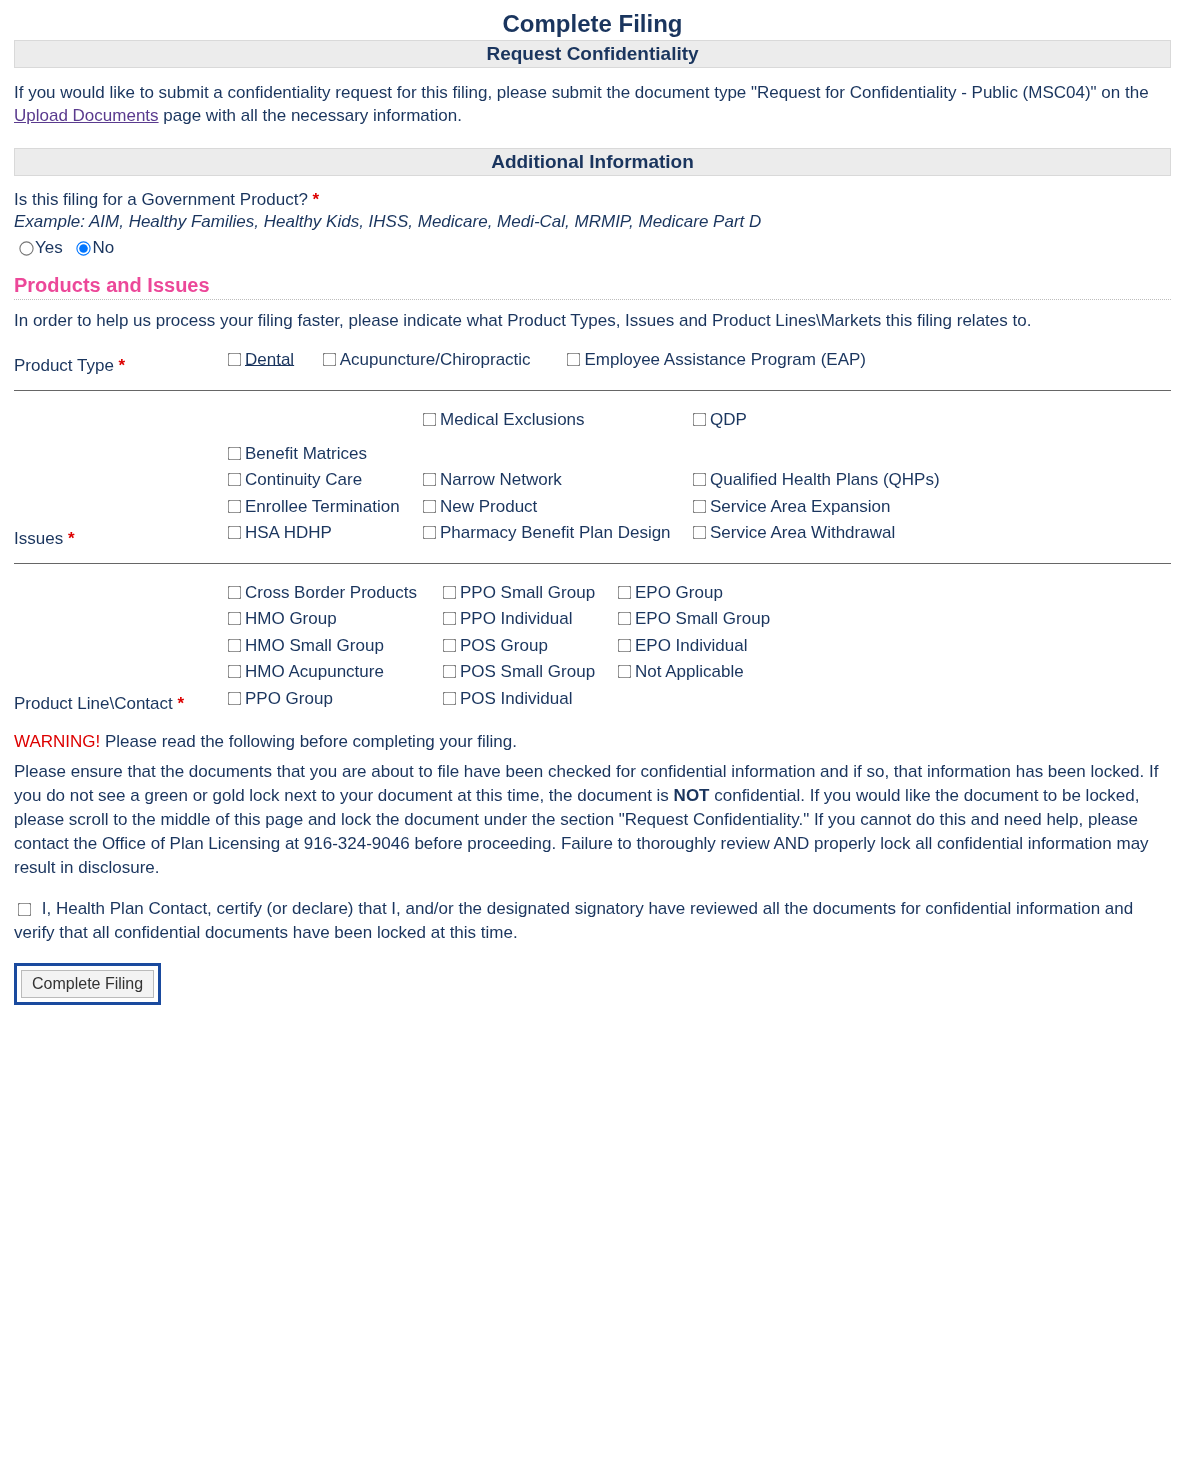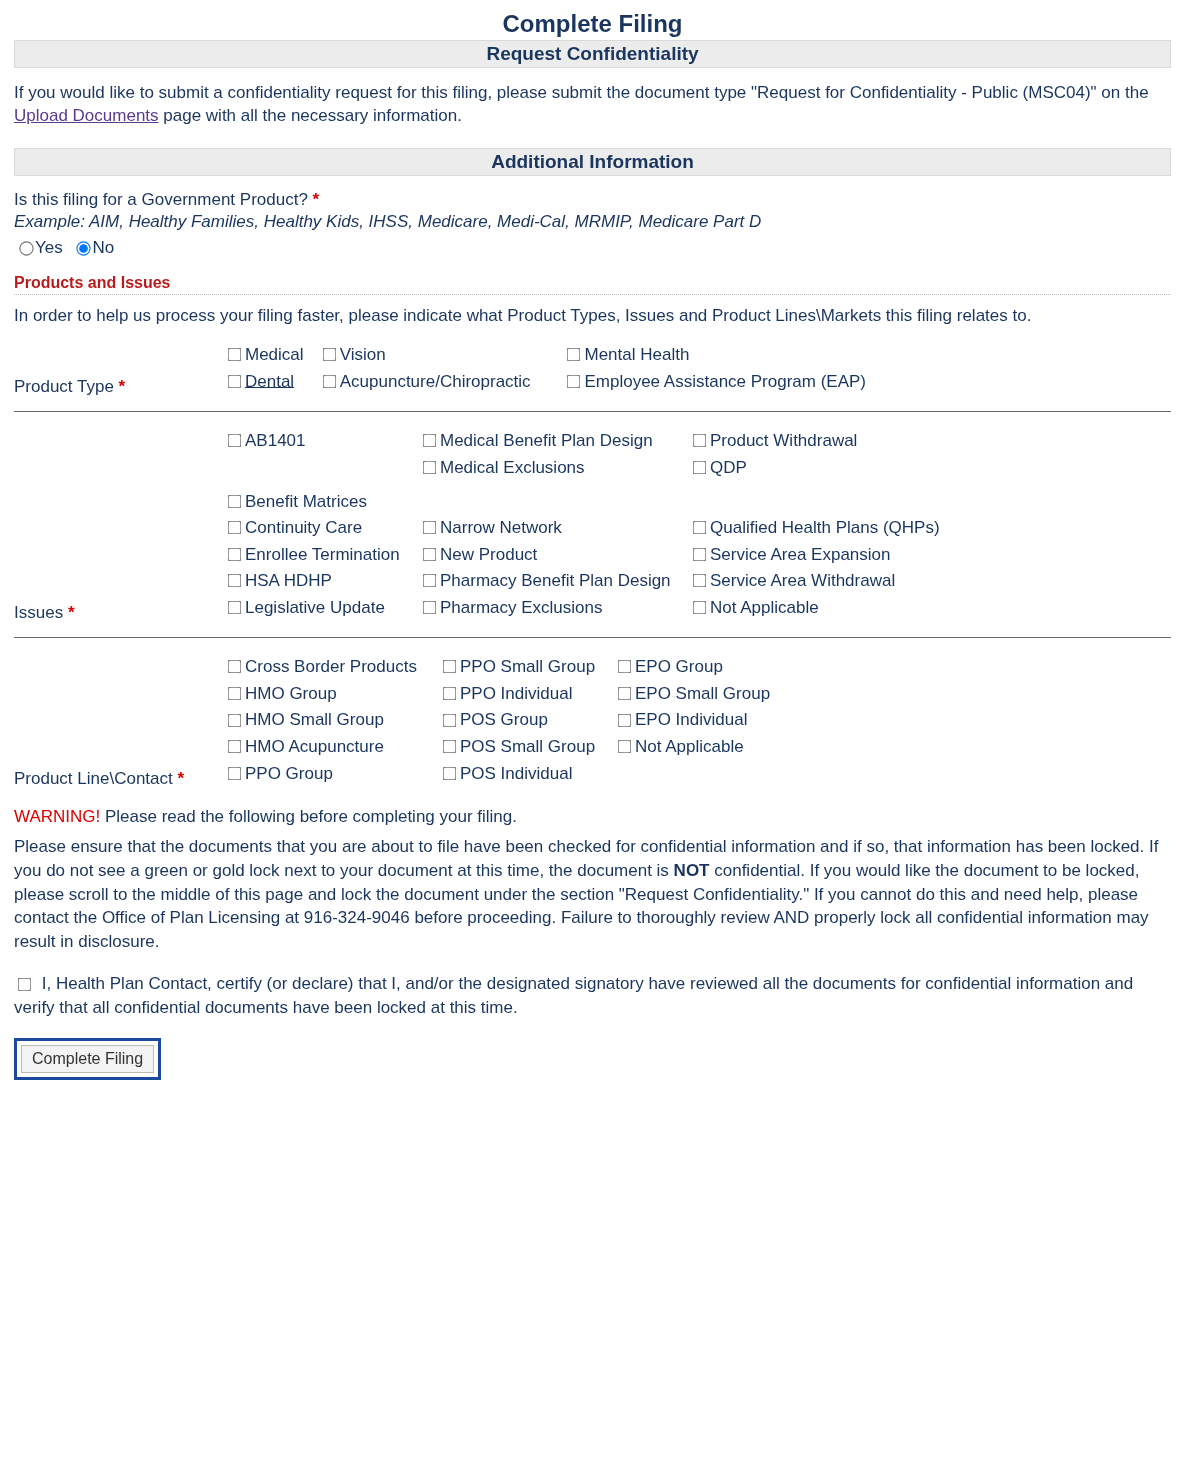--- a/index.html
+++ b/index.html
@@ -33,25 +33,25 @@
     line-height: 1.35;
   }
   a.link {
     color: #5a3a8e;
     text-decoration: underline;
   }
   .req { color: #d00; font-weight: bold; }
   .example { font-style: italic; }
   .sub-heading {
     font-weight: bold;
-    color: #b91c1c;
+    color: #ec4899;
     border-bottom: 1px dotted #bdbdbd;
     padding-bottom: 2px;
     margin: 16px 0 10px 0;
-    font-size: 16px;
+    font-size: 20px;
   }
   .row { display: flex; align-items: flex-end; margin-bottom: 8px; }
   .label-col { width: 210px; flex-shrink: 0; padding-top: 2px; }
   .options-col { flex: 1; }
   hr.divider {
     border: none;
     border-top: 1.5px solid #666;
     margin: 14px 0 18px 0;
   }
   .cb-row { margin-bottom: 6px; }
@@ -109,47 +109,40 @@
 <p class="blurb" style="margin-bottom:16px;">In order to help us process your filing faster, please indicate what Product Types, Issues and Product Lines\Markets this filing relates to.</p>
 
 
 <div class="row">
   <div class="label-col">
     <span>Product Type</span>
     <span class="req">*</span>
   </div>
   <div class="options-col">
     <div class="cb-row">
-      <span class="cb-cell" style="width:90px;"><input type="checkbox" style=""><span>Medical</span></span>
-      <span class="cb-cell" style="width:240px;"><input type="checkbox" style=""><span>Vision</span></span>
-      <span class="cb-cell"><input type="checkbox" style=""><span>Mental Health</span></span>
-    </div>
-    <div class="cb-row">
       <span class="cb-cell" style="width:90px;text-decoration:underline;"><input type="checkbox" style=""><span>Dental</span></span>
       <span class="cb-cell" style="width:240px;"><input type="checkbox" style=""><span>Acupuncture/Chiropractic</span></span>
       <span class="cb-cell"><input type="checkbox" style=""><span>Employee Assistance Program (EAP)</span></span>
     </div>
   </div>
 </div>
 
 <hr class="divider">
 
 
 <div class="row">
   <div class="label-col">
     <span>Issues</span>
     <span class="req">*</span>
   </div>
   <div class="options-col" id="issues-grid">
-      <div class="cb-row"><span class="cb-cell" style="width: 195px;"><input type="checkbox" style=""><span>AB1401</span></span><span class="cb-cell" style="width: 270px;"><input type="checkbox" style=""><span>Medical Benefit Plan Design</span></span><span class="cb-cell" style="width: 260px;"><input type="checkbox" style=""><span>Product Withdrawal</span></span></div>
       <div class="cb-row"><span class="cb-cell" style="width: 195px; margin-top: 34px;"><input type="checkbox" style=""><span>Benefit Matrices</span></span><span class="cb-cell" style="width: 270px;"><input type="checkbox" style=""><span>Medical Exclusions</span></span><span class="cb-cell" style="width: 260px;"><input type="checkbox" style=""><span>QDP</span></span></div>
       <div class="cb-row"><span class="cb-cell" style="width: 195px;"><input type="checkbox" style=""><span>Continuity Care</span></span><span class="cb-cell" style="width: 270px;"><input type="checkbox" style=""><span>Narrow Network</span></span><span class="cb-cell" style="width: 260px;"><input type="checkbox" style=""><span>Qualified Health Plans (QHPs)</span></span></div>
       <div class="cb-row"><span class="cb-cell" style="width: 195px;"><input type="checkbox" style=""><span>Enrollee Termination</span></span><span class="cb-cell" style="width: 270px;"><input type="checkbox" style=""><span>New Product</span></span><span class="cb-cell" style="width: 260px;"><input type="checkbox" style=""><span>Service Area Expansion</span></span></div>
       <div class="cb-row"><span class="cb-cell" style="width: 195px;"><input type="checkbox" style=""><span>HSA HDHP</span></span><span class="cb-cell" style="width: 270px;"><input type="checkbox" style=""><span>Pharmacy Benefit Plan Design</span></span><span class="cb-cell" style="width: 260px;"><input type="checkbox" style=""><span>Service Area Withdrawal</span></span></div>
-      <div class="cb-row"><span class="cb-cell" style="width: 195px;"><input type="checkbox" style=""><span>Legislative Update</span></span><span class="cb-cell" style="width: 270px;"><input type="checkbox" style=""><span>Pharmacy Exclusions</span></span><span class="cb-cell" style="width: 260px;"><input type="checkbox" style=""><span>Not Applicable</span></span></div>
     </div>
 </div>
 
 <hr class="divider">
 
 
 <div class="row">
   <div class="label-col">
     <span>Product Line\Contact</span>
     <span class="req">*</span>

